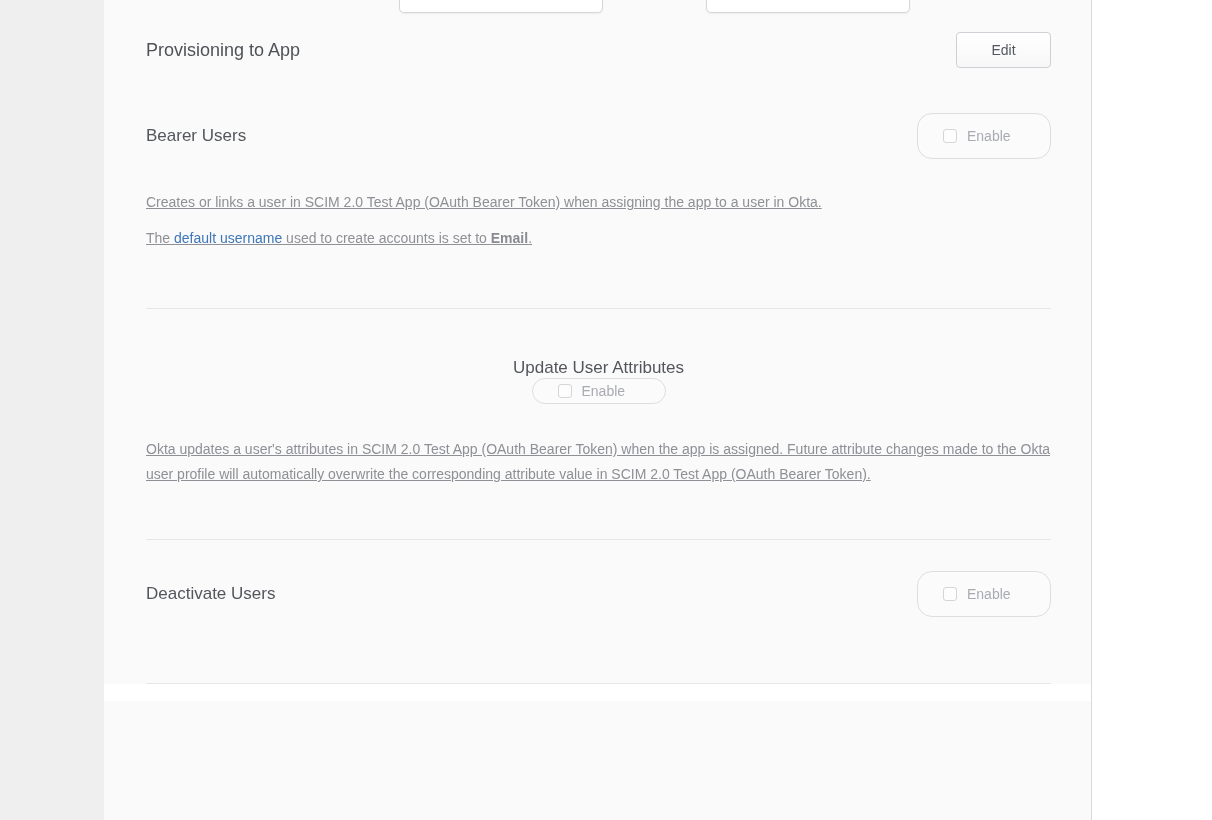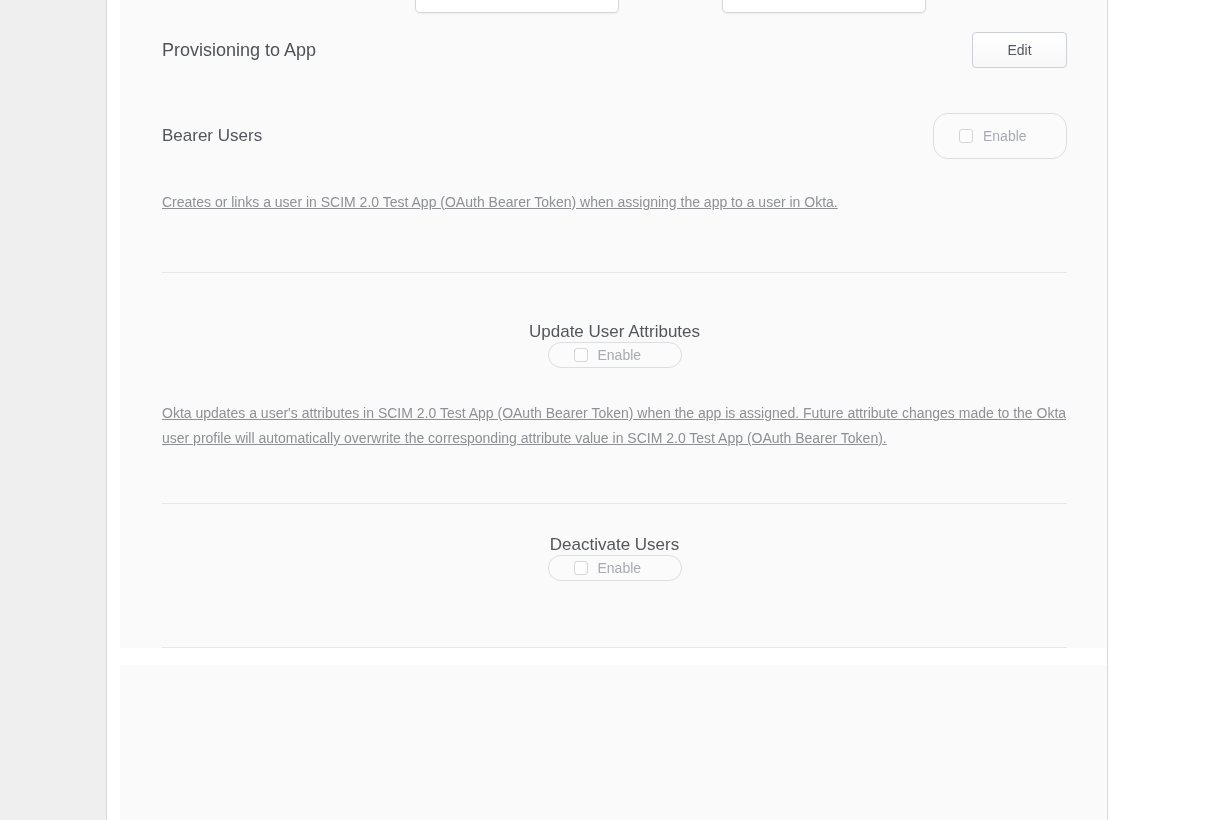--- a/index.html
+++ b/index.html
@@ -11,21 +11,21 @@
     position: relative;
     overflow: hidden;
   }
   .gutter {
     position: absolute; left: 0; top: 0;
     width: 107px; height: 820px;
     background: #efefef;
     border-right: 1px solid #d9d9d9;
   }
   .content {
-    position: absolute; left: 120px; top: 0;
+    position: absolute; left: 104px; top: 0;
     width: 988px; height: 820px;
     background: #fafafa;
     border-right: 1px solid #d9d9d9;
     padding: 0 40px 0 42px;
   }
   .partial-input {
     position: absolute; top: -29px;
     width: 204px; height: 42px;
     background: #ffffff;
     border: 1px solid #d7d7d7;
@@ -51,21 +51,21 @@
     font-size: 14px; color: #54585e;
     cursor: pointer;
   }
 
   .section-row {
     height: 46px;
     display: flex; align-items: center; justify-content: space-between;
   }
   .section-row.s1 { margin-top: 45px; }
   .section-row.s2 { margin-top: 49px; flex-direction: column; }
-  .section-row.s3 { margin-top: 31px; flex-direction: column; }
+  .section-row.s3 { margin-top: 31px; }
   .section-title {
     font-size: 17px; color: #53565b; font-weight: normal; margin: 0;
   }
   .enable-btn {
     width: 134px; height: 46px;
     display: flex; align-items: center;
     padding-left: 25px;
     background: #fbfbfb;
     border: 1px solid #dcdee0;
     border-radius: 15px;
@@ -128,20 +128,21 @@
   </div>
 
   <div class="section-row s1">
     <h2 class="section-title">Bearer Users</h2>
     <button class="enable-btn">
       <span class="checkbox"></span>
       <span class="enable-label">Enable</span>
     </button>
   </div>
   <p class="desc p1">Creates or links a user in SCIM 2.0 Test App (OAuth Bearer Token) when assigning the app to a user in Okta.</p>
+  <p class="desc p2"><span>The </span><a class="inline-link">default username</a><span> used to create accounts is set to </span><span class="bold-val">Email</span><span>.</span></p>
 
   <hr class="divider d1">
 
   <div class="section-row s2">
     <h2 class="section-title">Update User Attributes</h2>
     <button class="enable-btn">
       <span class="checkbox"></span>
       <span class="enable-label">Enable</span>
     </button>
   </div>

